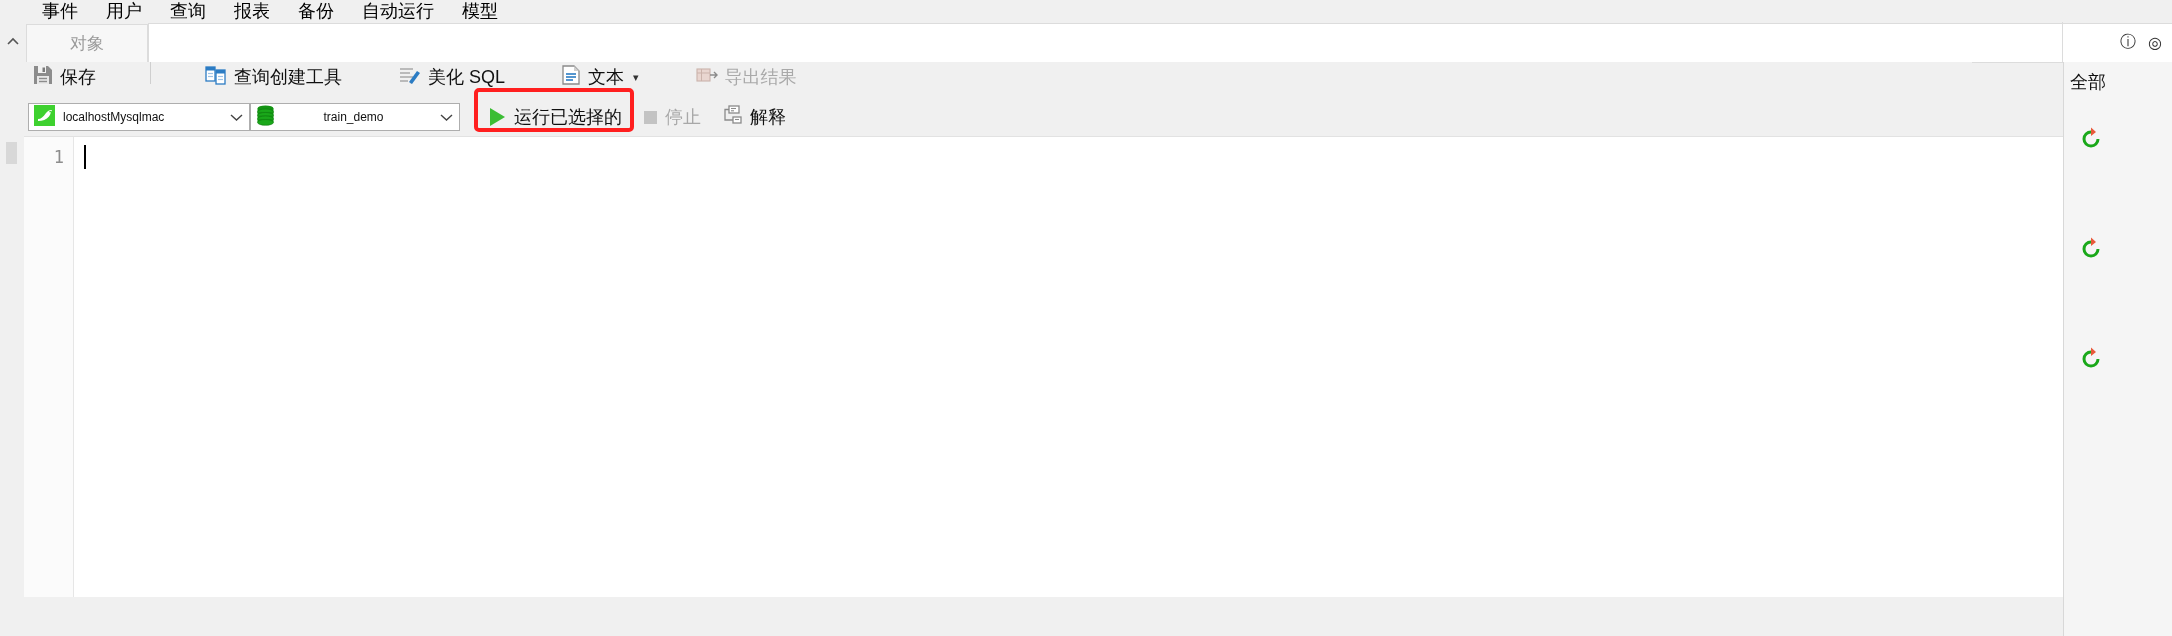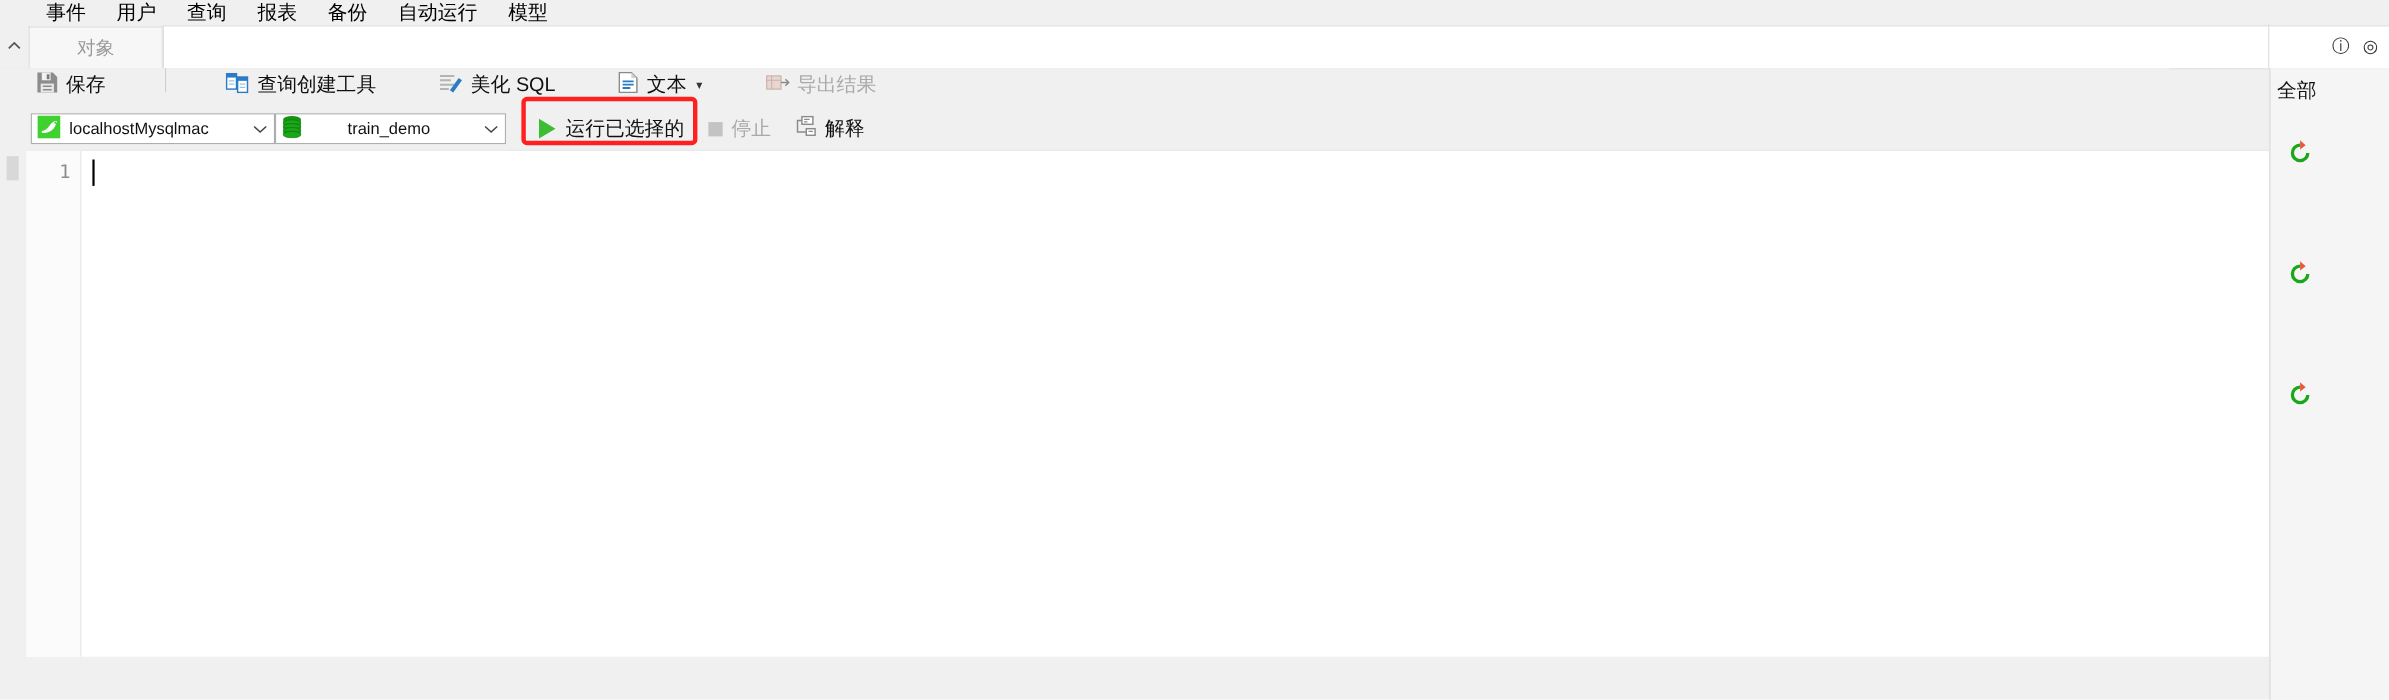--- a/index.html
+++ b/index.html
@@ -72,21 +72,21 @@
   .caret-small{font-size:11px;color:#333;margin-left:2px;}
 
   
   .connbar{
     position:absolute;left:0;top:98px;width:2172px;height:38px;
     background:#f0f0f0;display:flex;align-items:center;
   }
   .combo{
     height:28px;background:#fff;border:1px solid #aeaeae;
     display:flex;align-items:center;gap:8px;
-    padding:0 6px 0 5px;font-size:15px;color:#101010;box-sizing:border-box;
+    padding:0 6px 0 5px;font-size:12px;color:#101010;box-sizing:border-box;
   }
   .combo .cname{flex:1;white-space:nowrap;overflow:hidden;}
   .combo .cv{font-size:13px;color:#333;padding-left:8px;}
   #conn-combo{width:222px;margin-left:28px;}
   #db-combo{width:210px;margin-left:0;text-align:center;}
 
   .runwrap{position:relative;margin-left:22px;}
   .run-highlight{
     position:absolute;left:-8px;top:-14px;width:160px;height:44px;
     border:4px solid #ff1f1f;border-radius:5px;box-sizing:border-box;

